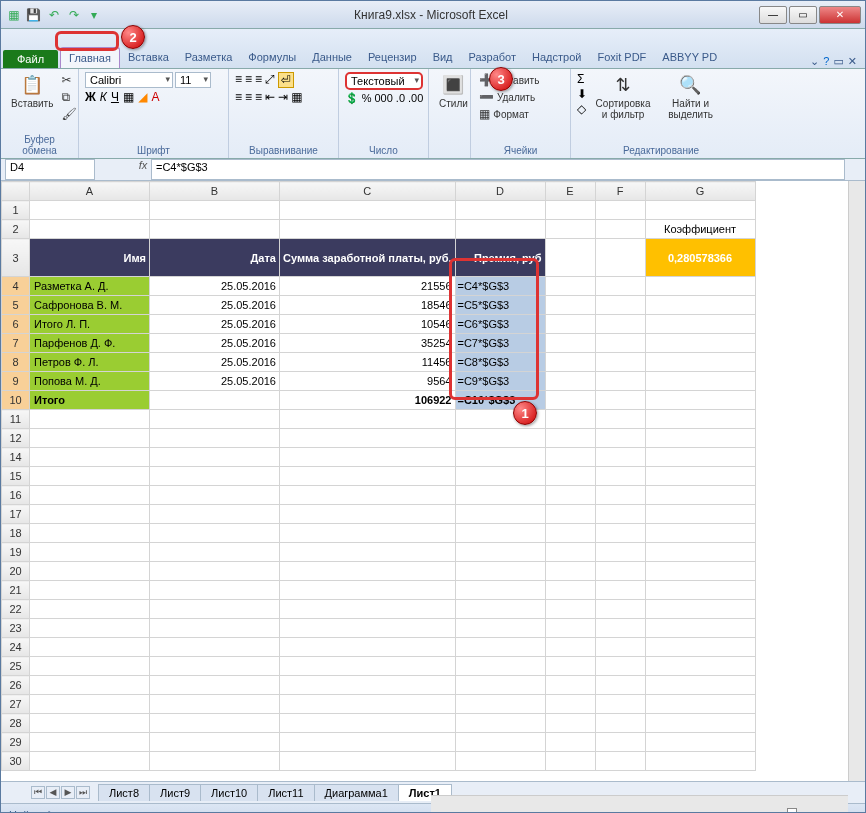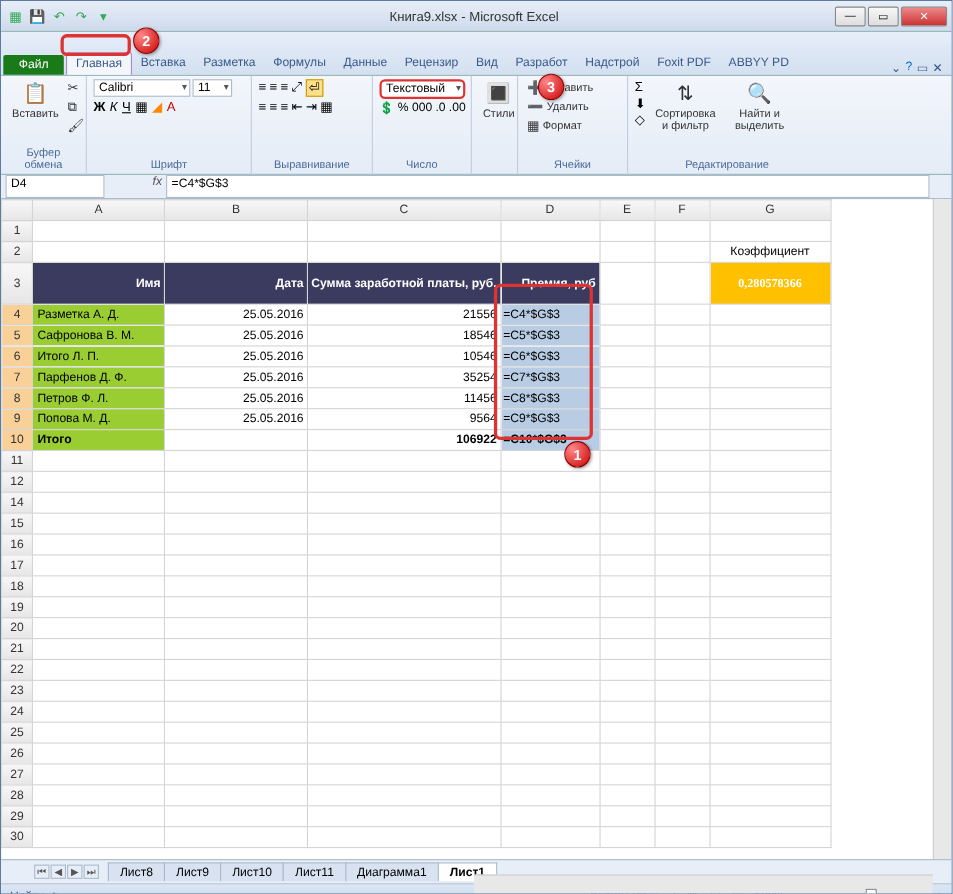--- a/index.html
+++ b/index.html
@@ -37,21 +37,21 @@
 .sheet th, .sheet td { border: 1px solid #d4d4d4; font-size: 11px; height: 19px; padding: 0; overflow: hidden; white-space: nowrap; }
 .sheet thead th { background: linear-gradient(#f7f7f7,#e6e6e6); color: #333; font-weight: normal; text-align: center; }
 .sheet tbody th { background: linear-gradient(#f7f7f7,#e6e6e6); color: #333; font-weight: normal; text-align: center; width: 28px; }
 .sheet tbody th.sel { background: #f8d098; }
 .sheet td { padding: 0 3px; text-align: right; background: #fff; }
 .sheet td.ctr { text-align: right; }
 .hdr-row td { background: #3b3b5f; color: #fff; font-weight: bold; text-align: center; vertical-align: middle; }
 .name-cell { background: #9acd32 !important; text-align: left !important; padding-left: 4px !important; }
 .itogo-cell { background: #9acd32 !important; font-weight: bold; text-align: left !important; padding-left: 4px !important; }
 .koef-lbl { text-align: center !important; }
-.koef-val { background: #ffc000 !important; text-align: center !important; font-family: Liberation Serif, serif; }
+.koef-val { background: #ffc000 !important; text-align: center !important; }
 .sel-cell { background: #b8cce4 !important; text-align: left !important; padding-left: 2px !important; }
 .sel-frame { position: absolute; border: 3px solid #d33; border-radius: 6px; pointer-events: none; }
 .callout { position: absolute; width: 24px; height: 24px; border-radius: 50%; background: radial-gradient(circle at 30% 30%, #f88, #c00); color: #fff; font-weight: bold; display: flex; align-items: center; justify-content: center; font-size: 13px; border: 1px solid #800; box-shadow: 1px 1px 3px rgba(0,0,0,.4); pointer-events: none; z-index: 10; }
 .home-frame { position: absolute; border: 3px solid #d33; border-radius: 6px; pointer-events: none; z-index: 9; }
 .sheettabs { height: 22px; background: #e8eef7; display: flex; align-items: center; border-top: 1px solid #abc; font-size: 11px; padding-left: 30px; gap: 0; }
 .sheettabs .nav { display: flex; gap: 1px; margin-right: 8px; }
 .sheettabs .nav span { width: 14px; text-align: center; color: #555; border: 1px solid #abc; font-size: 9px; }
 .sheettabs .stab { padding: 2px 10px; border: 1px solid #abc; border-bottom: none; background: #d8e2f0; margin-right: -1px; }
 .sheettabs .stab.active { background: #fff; font-weight: bold; }
 .status { height: 22px; background: linear-gradient(#dce6f4,#c8d6ea); display: flex; align-items: center; font-size: 11px; color: #3a5a8a; padding: 0 8px; border-top: 1px solid #abc; }

